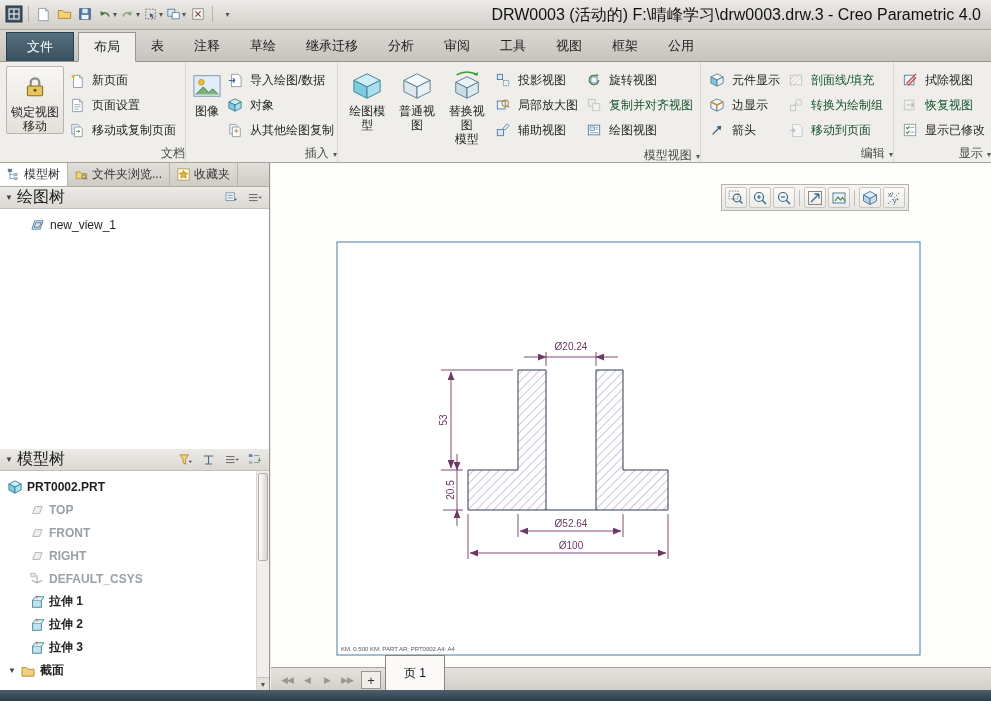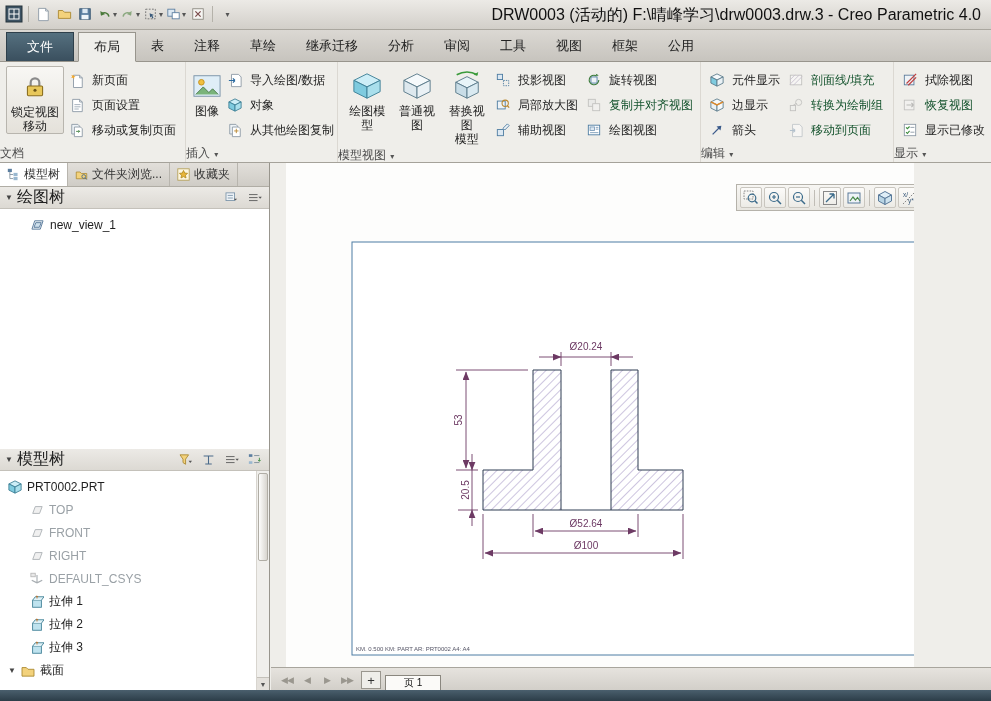--- a/index.html
+++ b/index.html
@@ -19,21 +19,21 @@
   .tabsrow { position:absolute; top:30px; left:0; right:0; height:32px; background:linear-gradient(#dbd8d3,#c7c4be); border-bottom:1px solid #98958d; display:flex; align-items:stretch; }
   .rtab { padding:0 15px; display:flex; align-items:center; font-size:13px; color:#222; }
   .rtab.file { background:linear-gradient(#55707f,#3a4f5e); color:#fff; margin:2px 4px 0 6px; border:1px solid #2e3f4a; border-bottom:none; padding:0 20px; }
   .rtab.active { background:#efeeea; border:1px solid #98958d; border-bottom:1px solid #efeeea; margin-top:2px; margin-bottom:-1px; }
 
   
   .ribbon { position:absolute; top:62px; left:0; right:0; height:101px; background:#efeeea; border-bottom:1px solid #a5a29a; display:flex; }
   .rgroup { height:100%; display:flex; flex-direction:column; }
   .rgroup + .rgroup { border-left:1px solid #dbd8d2; }
   .rgroup-body { flex:1; display:flex; align-items:flex-start; padding:4px 4px 0 6px; gap:3px; }
-  .rgroup-label { height:18px; line-height:18px; text-align:left; font-size:12px; color:#4a4a4a; }
+  .rgroup-label { height:18px; line-height:18px; text-align:right; font-size:12px; color:#4a4a4a; }
   .bigbtn { width:58px; display:flex; flex-direction:column; align-items:center; text-align:center; font-size:12px; line-height:14px; padding-top:2px; }
   .bigbtn .ic { height:36px; display:flex; align-items:center; }
   .bigbtn.pressed { border:1px solid #b8b5ae; background:linear-gradient(#f8f7f4,#e4e1da); border-radius:2px; }
   .scol { display:flex; flex-direction:column; gap:3px; padding-top:3px; }
   .sbtn { display:flex; align-items:center; gap:8px; height:22px; padding:0 3px; white-space:nowrap; font-size:12px; }
   .sbtn.dis { color:#14532d; }
   .sbtn.dis svg { opacity:.45; }
   .ic { display:inline-flex; align-items:center; justify-content:center; }
 
   
@@ -44,36 +44,36 @@
   .phead { height:22px; flex:0 0 auto; background:linear-gradient(#eceae6,#dcd9d3); border-bottom:1px solid #c4c1ba; display:flex; align-items:center; padding:0 5px; gap:4px; }
   .hlabel { font-size:16px; color:#222; }
   .hcaret { font-size:8px; color:#444; }
   .sp { flex:1; }
   .hbtn { width:19px; height:18px; display:flex; align-items:center; justify-content:center; }
   .tree { padding:4px 0; }
   .titem { display:flex; align-items:center; gap:5px; height:23px; padding-left:8px; font-size:12px; white-space:nowrap; }
   .titem.ind { padding-left:30px; }
   .titem.gray { color:#9aa1a6; }
   .dtree-area { height:240px; flex:0 0 auto; }
-  .mtree-area { flex:1; position:relative; overflow:hidden; }
+  .mtree-area { flex:1; position:relative; overflow:hidden;font-weight:bold; }
   .vsb { position:absolute; right:0; top:0; bottom:0; width:13px; background:#f0efec; border-left:1px solid #d8d5cf; }
   .vsb .thumb { position:absolute; top:2px; left:1px; right:1px; height:88px; background:linear-gradient(90deg,#fdfdfc,#d8d5cf); border:1px solid #b0ada5; border-radius:2px; }
   .vsb .sbbtn { position:absolute; bottom:0; left:0; right:0; height:13px; display:flex; align-items:center; justify-content:center; font-size:7px; color:#555; background:#e4e1dc; border-top:1px solid #c4c1ba; }
 
   
-  .canvas { position:absolute; left:286px; top:163px; width:628px; height:504px; background:#fdfdfc; overflow:hidden; }
+  .canvas { position:absolute; left:271px; top:163px; width:720px; height:504px; background:#fdfdfc; overflow:hidden; }
   .zoombar { position:absolute; top:21px; left:450px; display:flex; align-items:center; gap:2px; background:linear-gradient(#f7f6f3,#e8e6e0); border:1px solid #b5b2aa; padding:2px 3px; }
   .zbtn { width:22px; height:21px; display:flex; align-items:center; justify-content:center; border:1px solid #c9c6bf; background:linear-gradient(#fcfbf9,#ecebe6); border-radius:2px; }
   .zsep { width:1px; height:16px; background:#c0bdb6; margin:0 2px; }
 
   
   .pagebar { position:absolute; left:271px; right:0; top:667px; height:23px; background:linear-gradient(#e6e3de,#d2cfc9); border-top:1px solid #a8a59d; display:flex; align-items:flex-end; padding-left:6px; }
   .navbtn { width:20px; height:20px; display:flex; align-items:center; justify-content:center; color:#9a978f; font-size:9px; letter-spacing:-1px; }
   .addbtn { width:20px; height:18px; border:1px solid #9a978f; background:#efeeea; display:flex; align-items:center; justify-content:center; margin:0 4px 1px 4px; font-size:13px; color:#333; }
-  .pagetab { height:15px; padding:0 18px; background:#fbfaf8; border:1px solid #8a877f; border-bottom:none; display:flex; align-items:center; font-size:10px; color:#111; }
+  .pagetab { height:35px; padding:0 18px; background:#fbfaf8; border:1px solid #8a877f; border-bottom:none; display:flex; align-items:center; font-size:12px; color:#111; }
   .statusbar { position:absolute; left:0; right:0; bottom:0; height:11px; background:linear-gradient(#4a5f6d,#2c3d48); }
 </style>
 </head>
 <body>
 
 <div class="app">
 
   <div class="titlebar">
     <div class="qat">
       <span class="qbtn">

